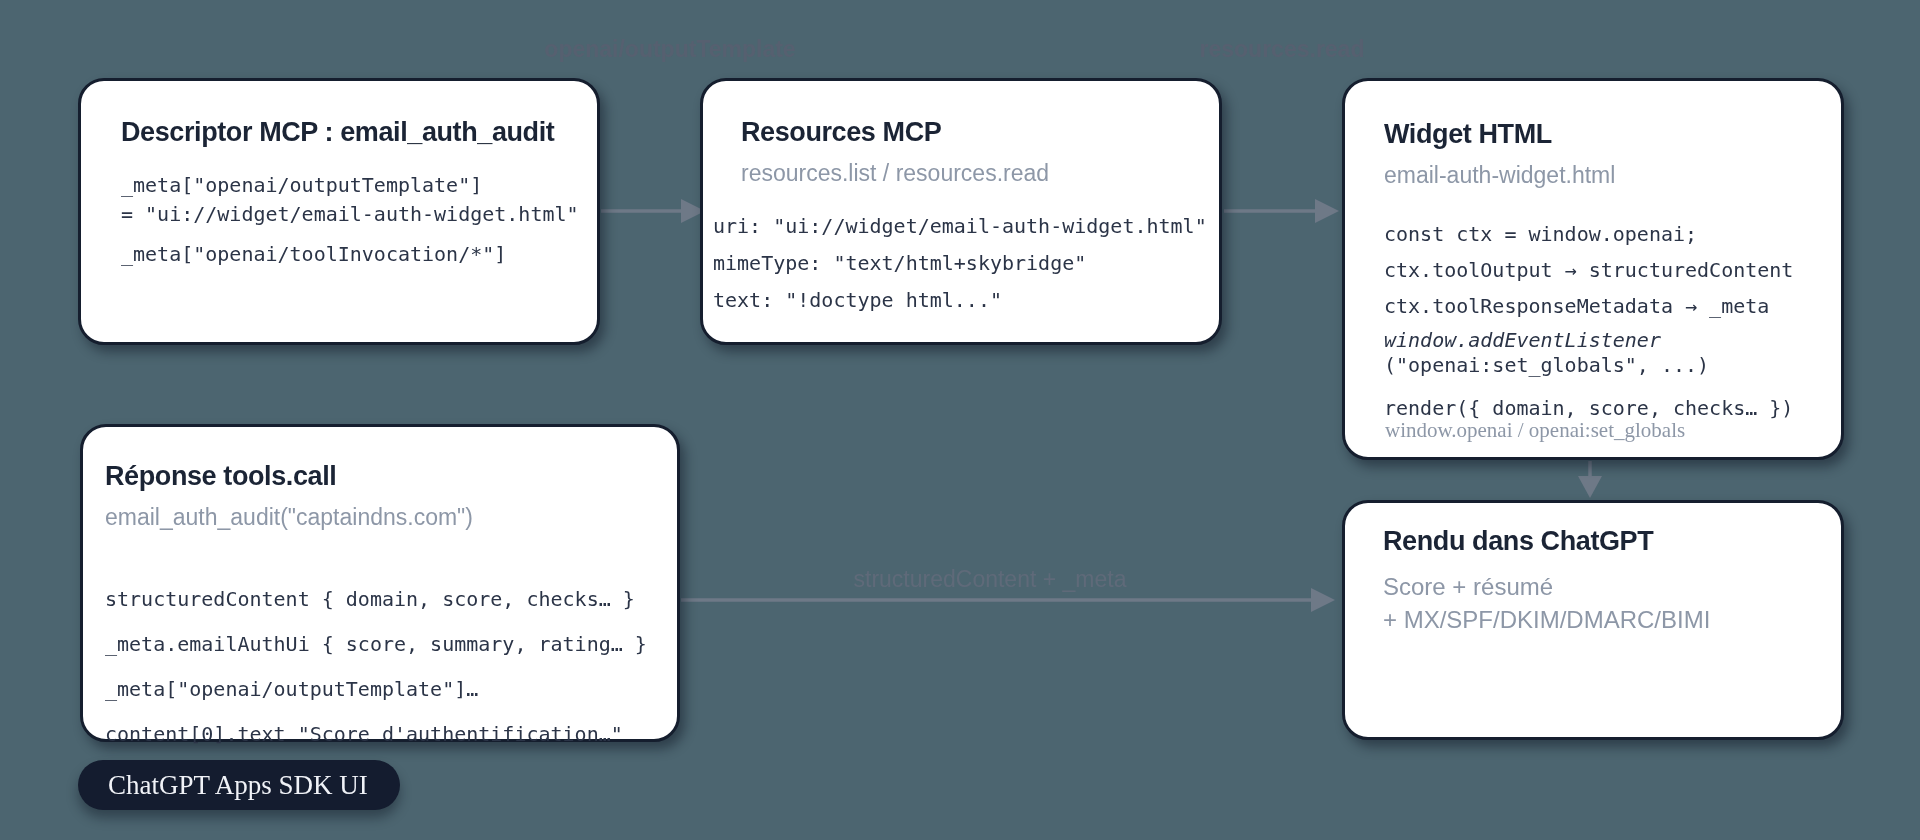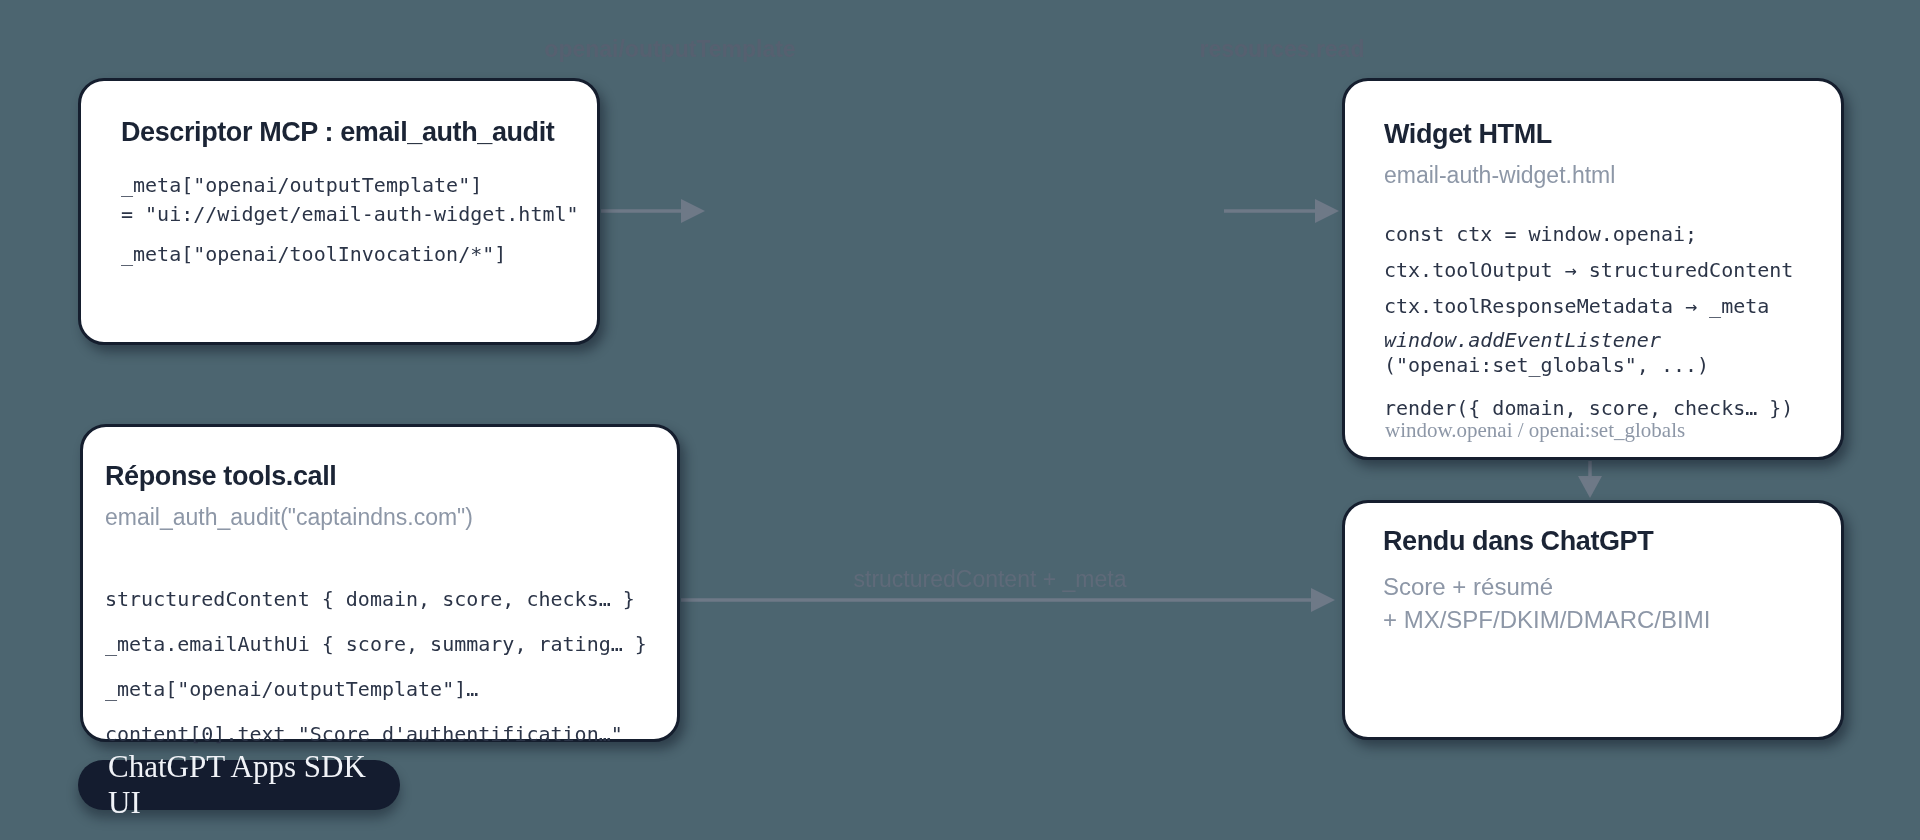--- a/index.html
+++ b/index.html
@@ -38,21 +38,21 @@
   .card-rendered .big.first{margin-top:12px;}
   .card-rendered .note{margin-top:7px;font-family:"Liberation Serif",serif;font-size:21px;line-height:26px;color:var(--note);}
   .edge-label{position:absolute;transform:translateX(-50%);font-weight:600;font-size:23px;
               color:var(--label_top);white-space:nowrap;}
   .edge-label.l1{left:670px;top:36px;}
   .edge-label.l2{left:1282px;top:36px;}
   .edge-label.l3{left:990px;top:566px;color:var(--label_mid);font-weight:500;}
   .badge{position:absolute;left:78px;top:760px;width:322px;height:50px;box-sizing:border-box;
          display:flex;align-items:center;padding:0 30px;border-radius:27px;
          background:var(--badge_bg);color:var(--badge_text);
-         font-family:"Liberation Serif",serif;font-size:31px;
+         font-family:"Liberation Serif",serif;font-size:27px;
          box-shadow:0 8px 12px rgba(10,17,30,.4);}
 </style>
 </head>
 <body>
 
 <div class="canvas">
 
   <svg class="arrows" width="1920" height="840" viewBox="0 0 1920 840" fill="none">
     <g>
       <line x1="601" y1="211" x2="681" y2="211" stroke="currentColor" stroke-width="3.5"></line>
@@ -78,20 +78,29 @@
 
   <section class="card card-descriptor">
     <h2 class="card-title">Descriptor MCP : email_auth_audit</h2>
     <div class="code">
       <div class="code-line">_meta["openai/outputTemplate"]</div>
       <div class="code-line">= "ui://widget/email-auth-widget.html"</div>
       <div class="code-line gap">_meta["openai/toolInvocation/*"]</div>
     </div>
   </section>
 
+  <section class="card card-resources">
+    <h2 class="card-title">Resources MCP</h2>
+    <div class="card-sub">resources.list / resources.read</div>
+    <div class="code">
+      <div class="code-line">uri: "ui://widget/email-auth-widget.html"</div>
+      <div class="code-line">mimeType: "text/html+skybridge"</div>
+      <div class="code-line">text: "!doctype html..."</div>
+    </div>
+  </section>
 
   <section class="card card-widget">
     <h2 class="card-title">Widget HTML</h2>
     <div class="card-sub">email-auth-widget.html</div>
     <div class="code">
       <div class="code-line">const ctx = window.openai;</div>
       <div class="code-line">ctx.toolOutput → structuredContent</div>
       <div class="code-line">ctx.toolResponseMetadata → _meta</div>
       <div class="code-line tight first-tight">window.addEventListener</div>
       <div class="code-line tight">("openai:set_globals", ...)</div>

